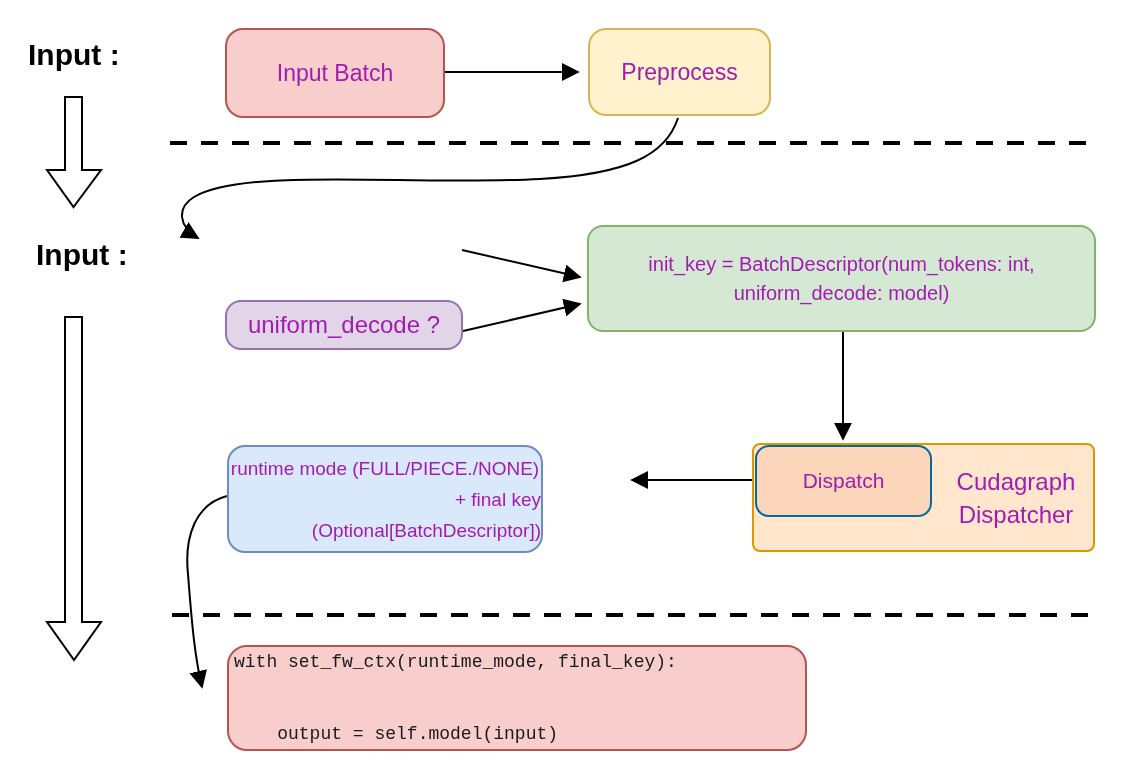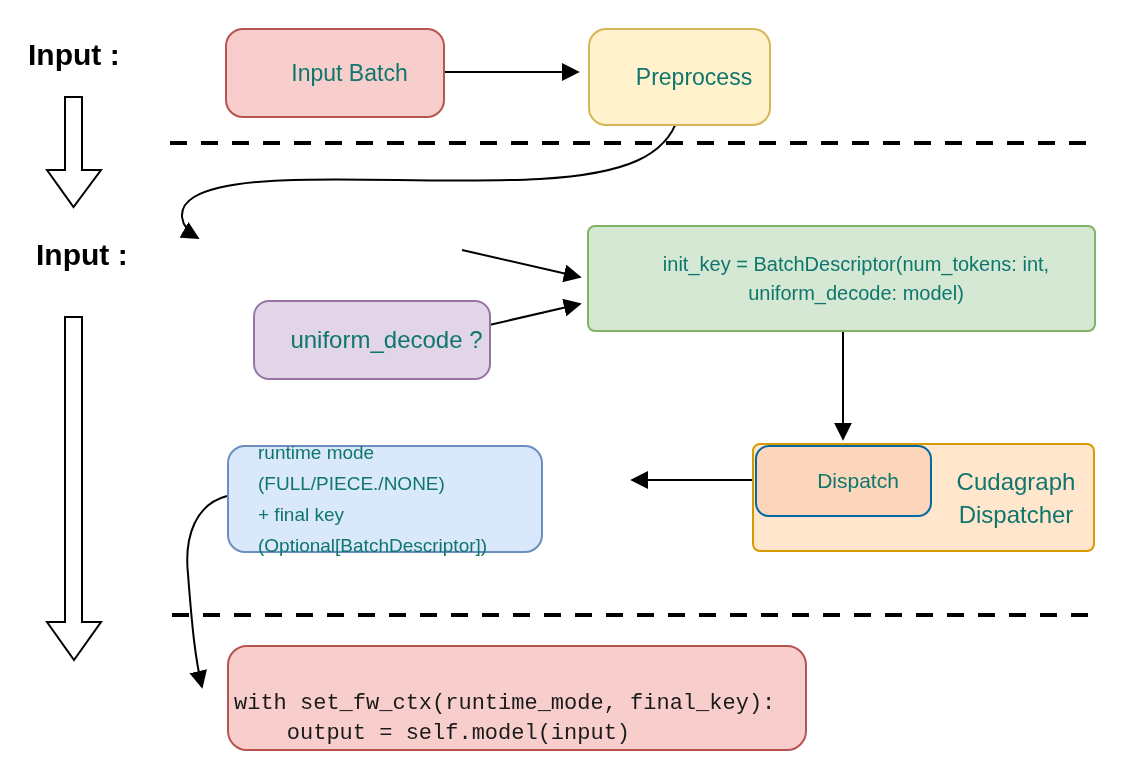--- a/index.html
+++ b/index.html
@@ -17,39 +17,38 @@
     font-size:30px;
     color:#000000;
     white-space:nowrap;
   }
   .node{
     position:absolute;
     display:flex;
     flex-direction:column;
     align-items:center;
     justify-content:center;
-    text-align:left;
-    color:#0f766e;
+    text-align:right;
+    color:#a21caf;
     box-sizing:border-box;
-    padding-left:29px;
   }
   .node-red{background:#f8cecc;border:2px solid #b85450;}
   .node-yellow{background:#fff2cc;border:2px solid #d6b656;}
   .node-purple{background:#e1d5e7;border:2px solid #9673a6;}
   .node-green{background:#d5e8d4;border:2px solid #82b366;}
   .node-orange-outer{background:#ffe6cc;border:2px solid #d79b00;}
   .node-orange-inner{background:#fcd6ba;border:2px solid #0369a1;}
   .node-blue{background:#dae8fc;border:2px solid #6c8ebf;}
   .node .line{display:block;}
   .code-box{
     align-items:flex-start;
-    justify-content:flex-end;
+    justify-content:space-between;
     text-align:left;
     font-family:"Liberation Mono", monospace;
-    font-size:22px;
+    font-size:18px;
     line-height:30px;
     color:#1a1a1a;
     padding-left:5px;
   }
   .code-box .line{white-space:pre;}
 </style>
 </head>
 <body>
 
 <div class="canvas">
@@ -82,30 +81,30 @@
     <path d="M227,496 C196,504 184,536 188,574 C192,626 195,658 202,687" fill="none" stroke="#000000" stroke-width="2" marker-end="url(#arrow)"></path>
   </svg>
 
   <div class="stage-label" style="left:28px;top:38px;">Input :</div>
   <div class="stage-label" style="left:36px;top:238px;">Input :</div>
 
   <div class="node node-red" style="left:225px;top:28px;width:220px;height:90px;border-radius:18px;font-size:23px;">
     <span class="line">Input Batch</span>
   </div>
 
-  <div class="node node-yellow" style="left:588px;top:28px;width:183px;height:98px;border-radius:18px;font-size:23px;">
+  <div class="node node-yellow" style="left:588px;top:28px;width:183px;height:88px;border-radius:18px;font-size:23px;">
     <span class="line">Preprocess</span>
   </div>
 
 
-  <div class="node node-purple" style="left:225px;top:300px;width:238px;height:80px;border-radius:16px;font-size:24px;margin-left:28px;">
+  <div class="node node-purple" style="left:225px;top:300px;width:238px;height:50px;border-radius:16px;font-size:24px;">
     <span class="line">uniform_decode ?</span>
   </div>
 
-  <div class="node node-green" style="left:587px;top:225px;width:509px;height:107px;border-radius:8px;font-size:20px;line-height:29px;">
+  <div class="node node-green" style="left:587px;top:225px;width:509px;height:107px;border-radius:16px;font-size:20px;line-height:29px;">
     <span class="line">init_key = BatchDescriptor(num_tokens: int,</span>
     <span class="line">uniform_decode: model)</span>
   </div>
 
   <div class="node node-orange-outer" style="left:752px;top:443px;width:343px;height:109px;border-radius:8px;">
     <div style="position:absolute;left:185px;top:0;right:0;bottom:0;display:flex;flex-direction:column;align-items:center;justify-content:center;font-size:24px;line-height:33px;">
       <span class="line">Cudagraph</span>
       <span class="line">Dispatcher</span>
     </div>
   </div>

